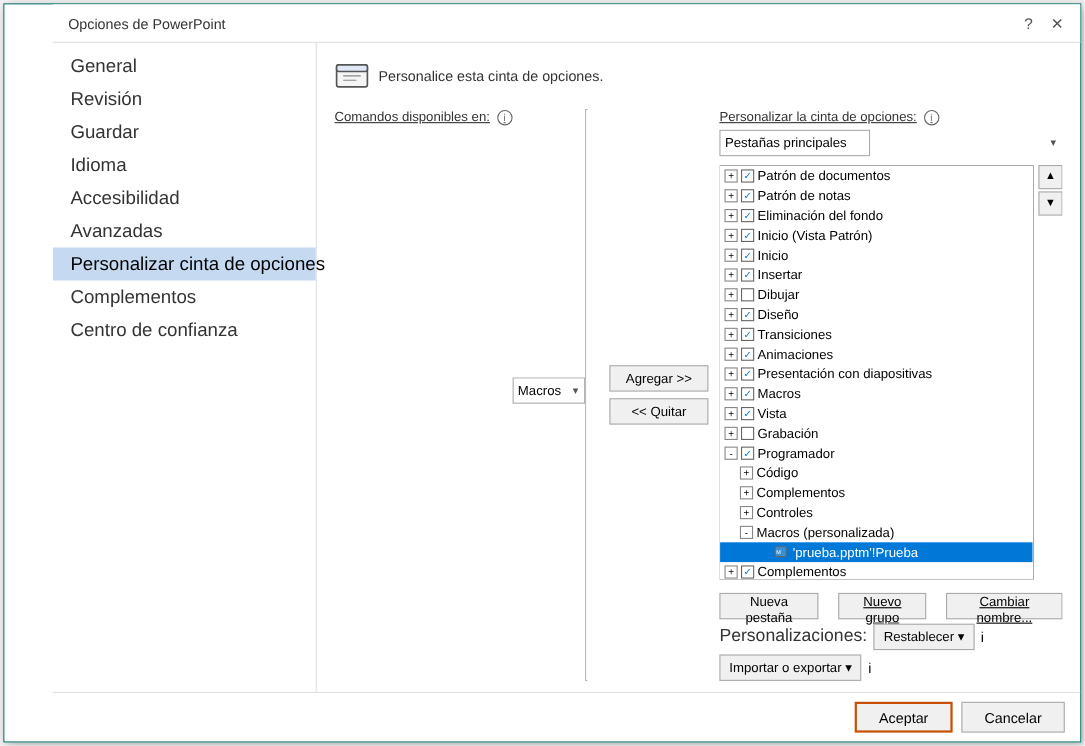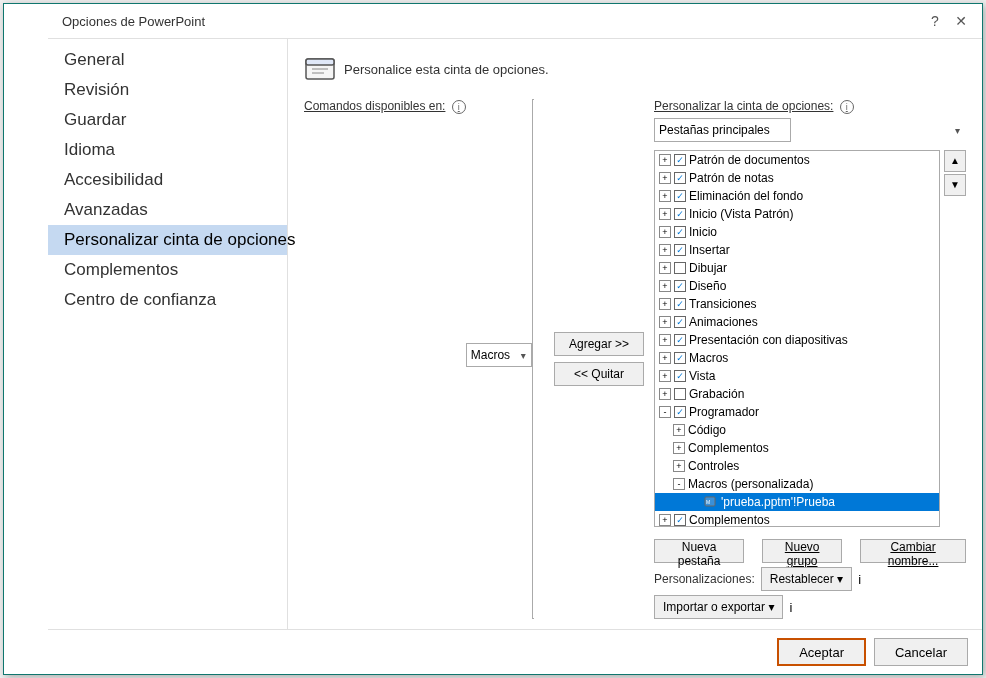--- a/index.html
+++ b/index.html
@@ -279,21 +279,21 @@
       text-decoration: underline;
     }
     .personalizations-row {
       display: flex;
       align-items: center;
       gap: 6px;
       flex-shrink: 0;
       margin-bottom: 4px;
     }
     .personalizations-label {
-      font-size: 12px;
+      font-size: 16px;
       color: #333;
     }
     .dropdown-split {
       display: flex;
       align-items: center;
       border: 1px solid #aaa;
       background: #f0f0f0;
       height: 24px;
       font-size: 12px;
       cursor: pointer;

